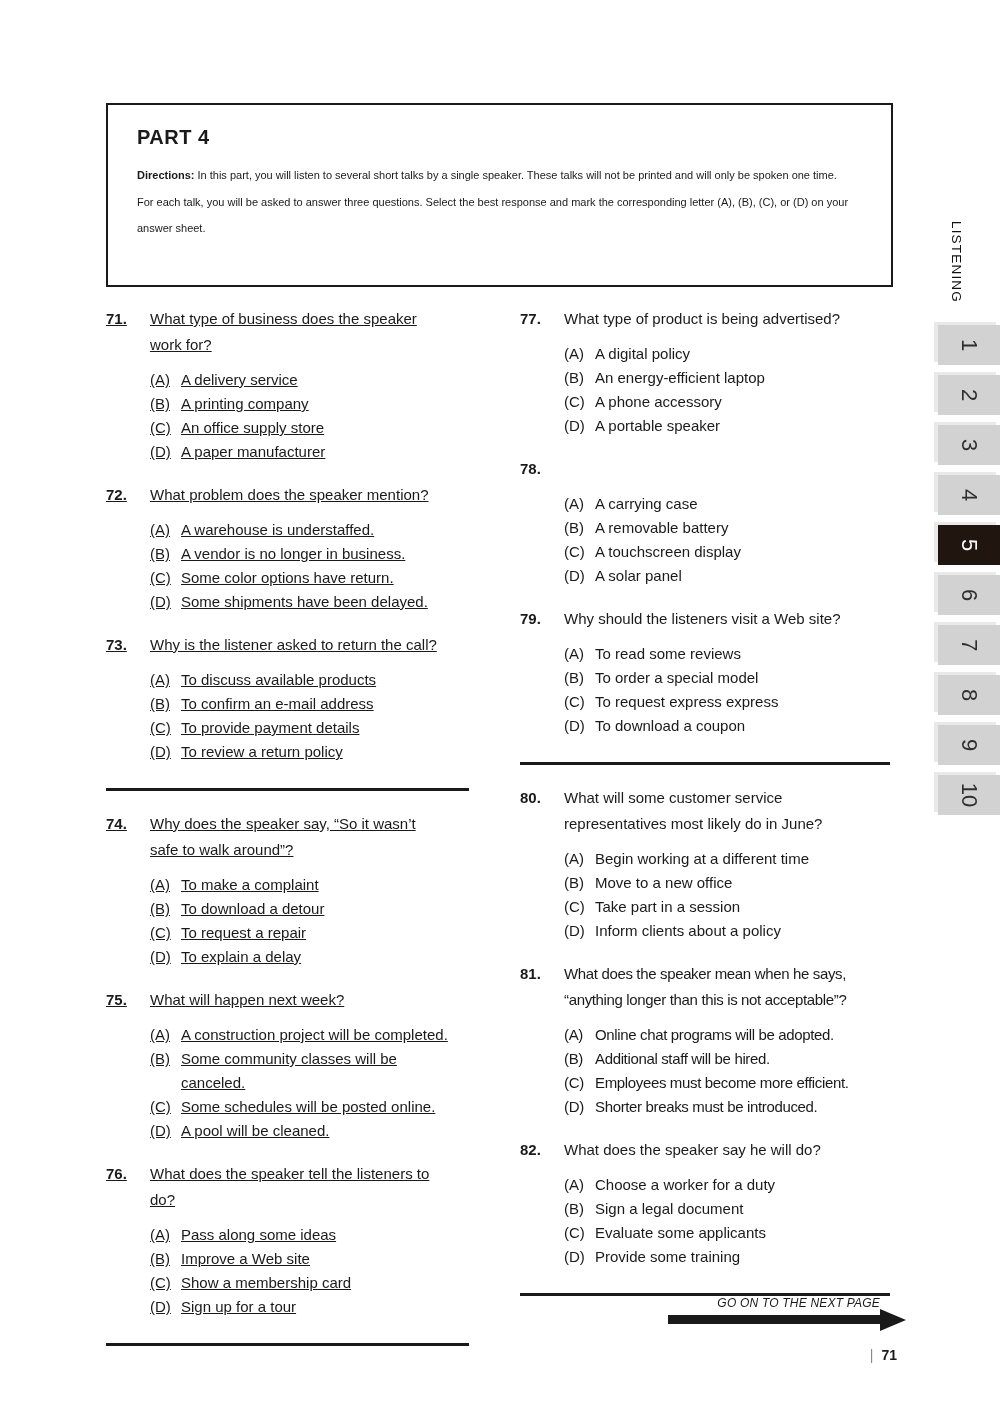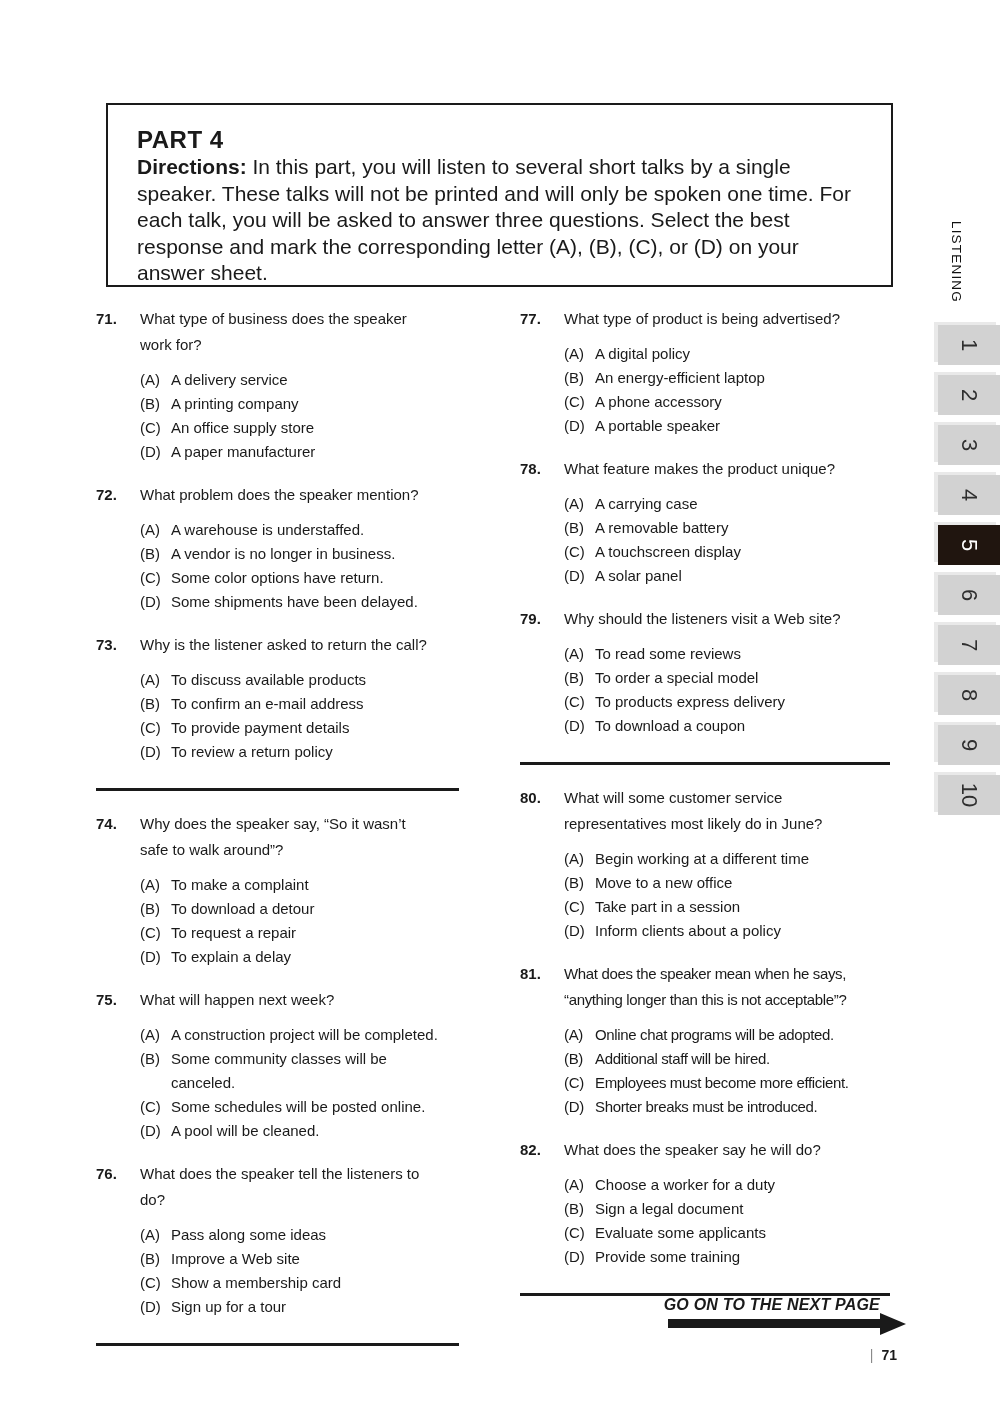--- a/index.html
+++ b/index.html
@@ -7,27 +7,27 @@
   body {
     width:1000px; height:1413px; position:relative; overflow:hidden;
     font-family:"Liberation Sans", sans-serif; color:#1a1a1a;
   }
 
   
   .directions-box {
     position:absolute; left:106px; top:103px; width:787px; height:184px;
     border:2px solid #1a1a1a; padding:21px 38px 20px 29px; background:#fff;
   }
-  .part-title { font-size:24px; font-weight:bold; letter-spacing:0.5px; }
-  .directions-p { font-size:21px; line-height:26.5px; }
+  .part-title { font-size:20px; font-weight:bold; letter-spacing:0.5px; margin-bottom:13px; }
+  .directions-p { font-size:11px; line-height:26.5px; }
   .directions-p b { font-weight:bold; }
 
   
   .col { position:absolute; top:306px; }
-  .col-left  { left:96px; width:380px; }
+  .col-left  { left:106px; width:380px;text-decoration:underline; }
   .col-right { left:520px; width:380px; }
 
   .question { margin-bottom:18px; }
   .q-head { display:flex; margin-bottom:10px; }
   .q-num  { flex:none; width:44px; font-weight:bold; font-size:15px; line-height:26px; }
   .q-text { font-size:15px; line-height:26px; white-space:pre-wrap; }
   .option { display:flex; margin-left:44px; }
   .opt-letter { flex:none; width:31px; font-size:15px; line-height:24px; }
   .opt-text   { font-size:15px; line-height:24px; white-space:pre-wrap; }
   .condensed .q-text, .condensed .opt-text, .condensed .opt-letter { letter-spacing:-0.35px; }
@@ -48,21 +48,21 @@
     display:flex; align-items:center; justify-content:center;
     box-shadow:-4px -3px 0 #e9e9e9;
   }
   .tab span { display:block; transform:rotate(90deg); font-size:22px; color:#2f2f2f; }
   .tab.active { background:#20150f; }
   .tab.active span { color:#ffffff; }
 
   
   .go-on { position:absolute; left:520px; top:1296px; width:390px; }
   .go-on-text {
-    font-size:16px; font-weight:bold; font-style:italic; letter-spacing:0.2px;
+    font-size:12px; font-weight:normal; font-style:italic; letter-spacing:0.2px;
     text-align:right; padding-right:30px;
   }
   .arrow { position:relative; height:22px; margin-top:-1px; }
   .arrow-bar { position:absolute; left:148px; right:26px; top:6px; height:9px; background:#1a1a1a; }
   .arrow-head {
     position:absolute; right:4px; top:0; width:0; height:0;
     border-left:26px solid #1a1a1a; border-top:11px solid transparent; border-bottom:11px solid transparent;
   }
   .page-num { position:absolute; left:520px; top:1347px; width:377px; text-align:right; font-size:14px; }
   .page-num .pnum-bar { color:#8a8a8a; font-weight:normal; margin-right:8px; }
@@ -278,21 +278,20 @@
   <div class="option">
     <span class="opt-letter">(D)</span>
     <span class="opt-text">A portable speaker</span>
   </div>
 </div>
   </div>
 
   <div class="question">
     <div class="q-head">
       <span class="q-num">78.</span>
-      <span class="q-text">What feature makes the product unique?</span>
     </div>
     <div class="q-options">
   <div class="option">
     <span class="opt-letter">(A)</span>
     <span class="opt-text">A carrying case</span>
   </div>
 
   <div class="option">
     <span class="opt-letter">(B)</span>
     <span class="opt-text">A removable battery</span>
@@ -321,21 +320,21 @@
     <span class="opt-text">To read some reviews</span>
   </div>
 
   <div class="option">
     <span class="opt-letter">(B)</span>
     <span class="opt-text">To order a special model</span>
   </div>
 
   <div class="option">
     <span class="opt-letter">(C)</span>
-    <span class="opt-text">To products express delivery</span>
+    <span class="opt-text">To request express express</span>
   </div>
 
   <div class="option">
     <span class="opt-letter">(D)</span>
     <span class="opt-text">To download a coupon</span>
   </div>
 </div>
   </div>
 
   <div class="divider"></div>

